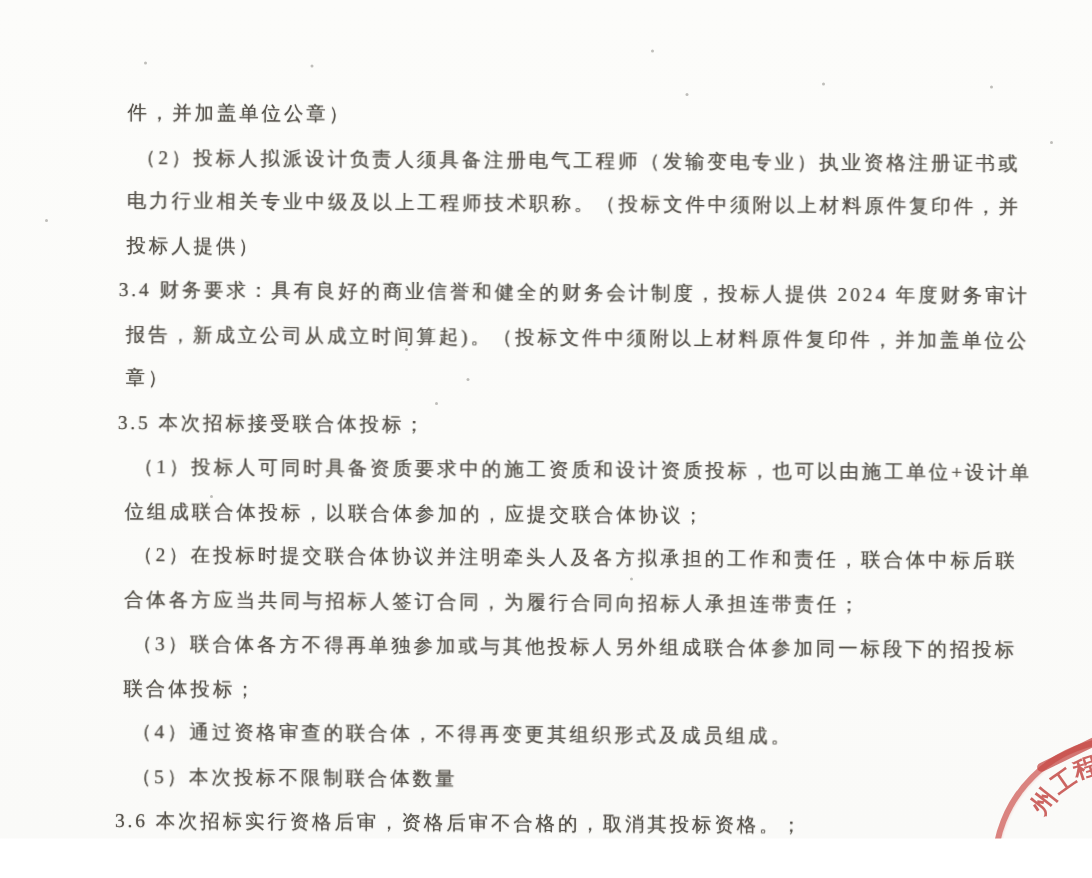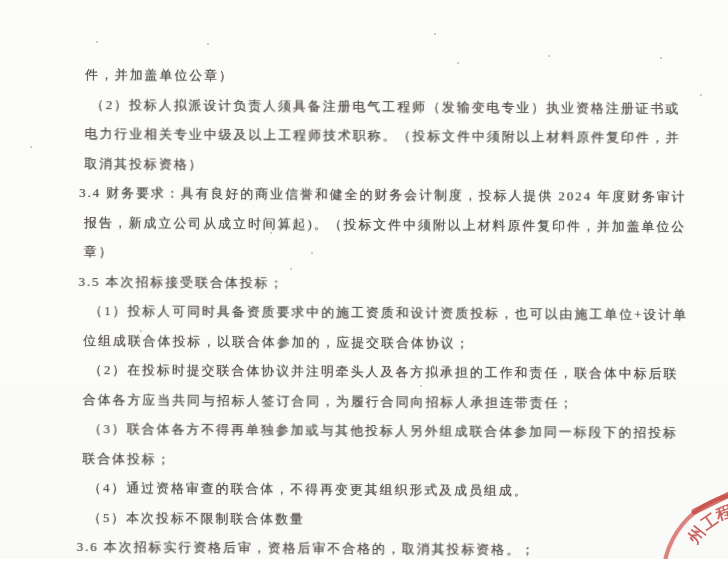--- a/index.html
+++ b/index.html
@@ -100,21 +100,21 @@
 </style>
 </head>
 <body>
 
 <div class="page">
 
   <div class="doc-text" id="doc-lines">
       <div class="line flush"><span>件，并加盖单位公章）</span></div>
       <div class="line num"><span>（2）投标人拟派设计负责人须具备注册电气工程师（发输变电专业）执业资格注册证书或</span></div>
       <div class="line flush"><span>电力行业相关专业中级及以上工程师技术职称。（投标文件中须附以上材料原件复印件，并</span></div>
-      <div class="line flush"><span>取消其投标资格）</span></div>
+      <div class="line flush"><span>投标人提供）</span></div>
       <div class="line sec"><span>3.4 财务要求：具有良好的商业信誉和健全的财务会计制度，投标人提供 2024 年度财务审计</span></div>
       <div class="line flush"><span>报告，新成立公司从成立时间算起)。（投标文件中须附以上材料原件复印件，并加盖单位公</span></div>
       <div class="line flush"><span>章）</span></div>
       <div class="line sec"><span>3.5 本次招标接受联合体投标；</span></div>
       <div class="line num"><span>（1）投标人可同时具备资质要求中的施工资质和设计资质投标，也可以由施工单位+设计单</span></div>
       <div class="line flush"><span>位组成联合体投标，以联合体参加的，应提交联合体协议；</span></div>
       <div class="line num"><span>（2）在投标时提交联合体协议并注明牵头人及各方拟承担的工作和责任，联合体中标后联</span></div>
       <div class="line flush"><span>合体各方应当共同与招标人签订合同，为履行合同向招标人承担连带责任；</span></div>
       <div class="line num"><span>（3）联合体各方不得再单独参加或与其他投标人另外组成联合体参加同一标段下的招投标</span></div>
       <div class="line flush"><span>联合体投标；</span></div>

